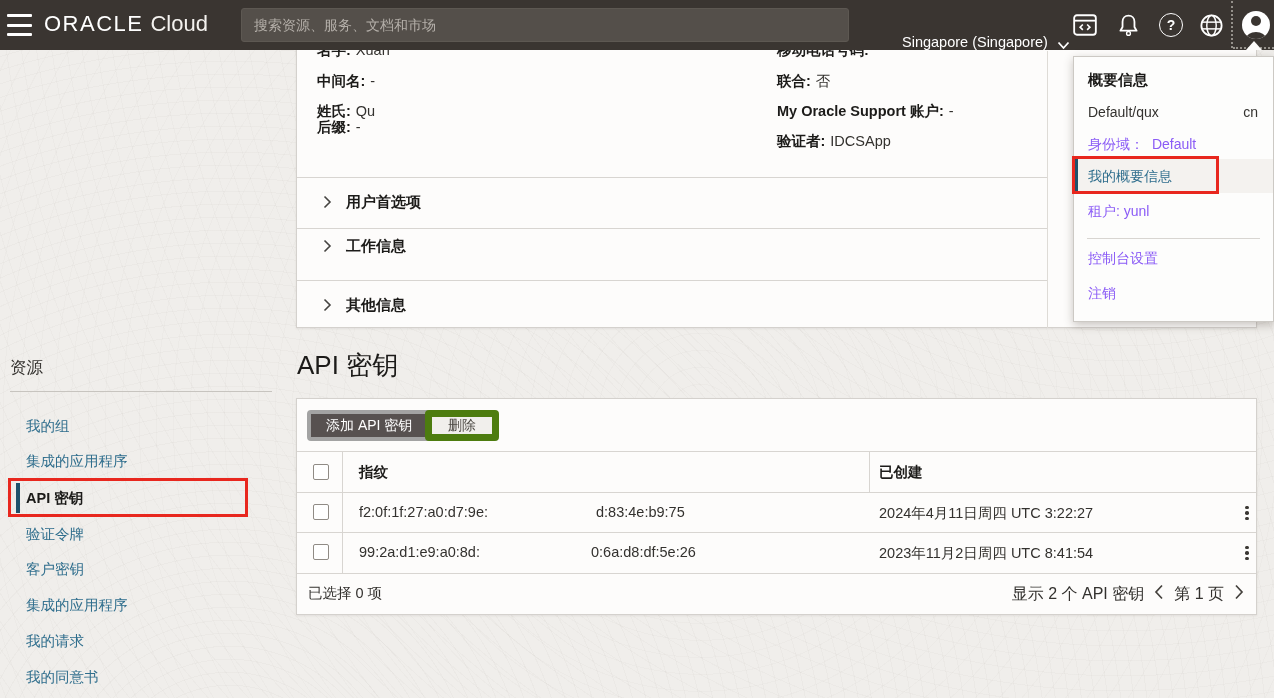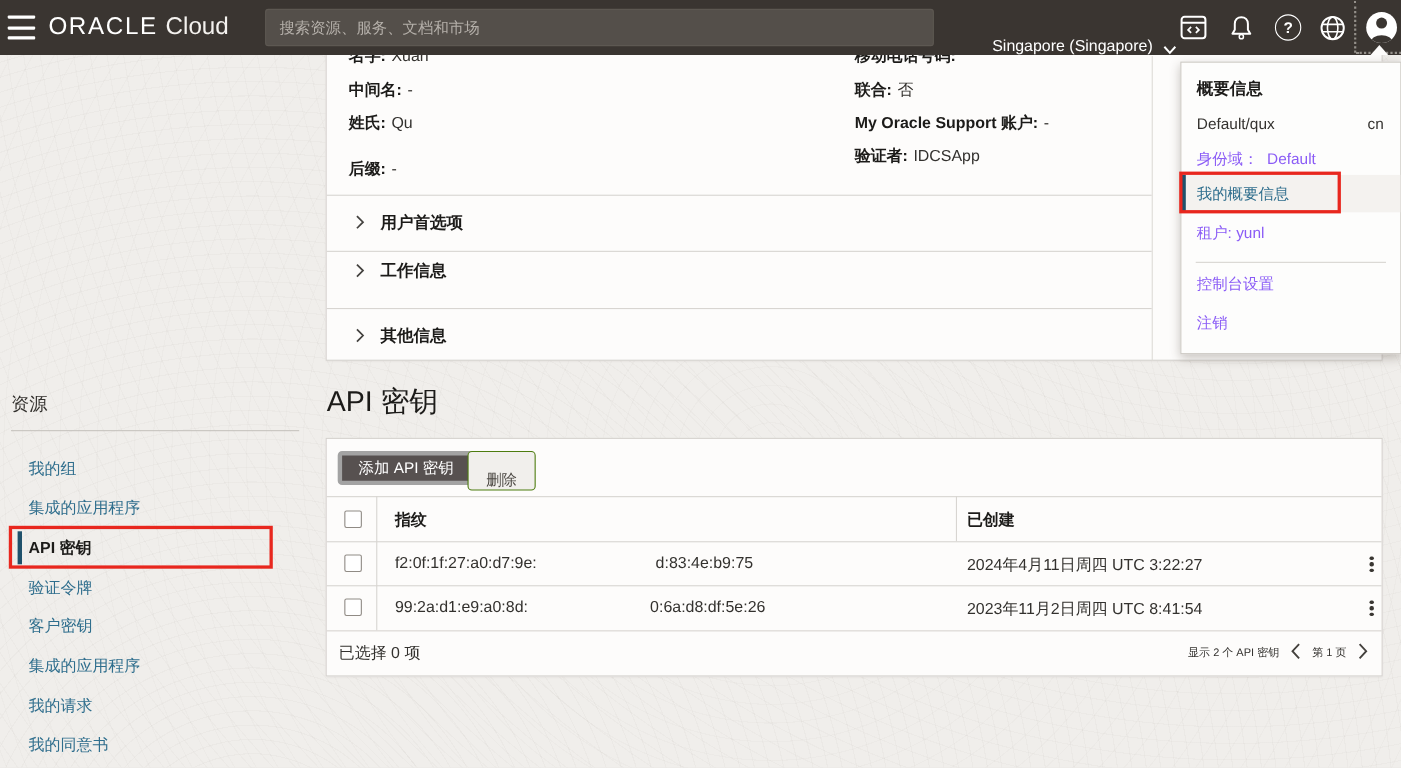--- a/index.html
+++ b/index.html
@@ -58,30 +58,30 @@
   
   .redbox{position:absolute;border:3px solid #e8271e;z-index:30;pointer-events:none}
   .redbox.sidebar{left:8px;top:478px;width:240px;height:39px}
   .redbox.menu{left:1072px;top:156px;width:147px;height:38px}
 
   
   .page-title{position:absolute;left:297px;top:348px;font-size:26px;color:#1c1b19;z-index:1}
   .table-panel{left:296px;top:398px;width:961px;height:217px}
   .btn-dark{position:absolute;left:10px;top:11px;height:31px;padding:0 15px;background:#575150;color:#fff;font-size:14px;
     border:4px solid #a3a3a3;border-radius:4px;cursor:pointer;font-family:inherit}
-  .btn-light{position:absolute;left:128px;top:11px;height:31px;padding:17px 16px;background:#f1efec;color:#4d4944;font-size:14px;
-    border:1px solid #4d7c0f;border-radius:4px;cursor:pointer;font-family:Liberation Serif, serif}
+  .btn-light{position:absolute;left:128px;top:11px;height:31px;padding:0 16px;background:#f1efec;color:#4d4944;font-size:14px;
+    border:7px solid #4d7c0f;border-radius:4px;cursor:pointer;font-family:Liberation Serif, serif}
   .t-hdiv{position:absolute;left:0;width:959px;border-top:1px solid #d8d5d1}
   .t-vdiv{position:absolute;border-left:1px solid #d8d5d1}
   .checkbox{position:absolute;left:16px;width:16px;height:16px;background:#fff;border:1px solid #908b85;border-radius:2px;cursor:pointer}
   .thead-label{position:absolute;font-size:14.5px;font-weight:700;color:#1c1b19;white-space:nowrap}
   .cell{position:absolute;font-size:14.5px;color:#33312e;white-space:nowrap}
   .kebab{position:absolute;left:941px;width:18px;height:18px;display:flex;flex-direction:column;align-items:center;justify-content:center;gap:2px;cursor:pointer}
   .kebab i{width:3.5px;height:3.5px;border-radius:50%;background:#3a3733}
-  .tfoot-right{position:absolute;right:12px;display:flex;align-items:flex-end;gap:10px;font-size:10px;color:#33312e}
+  .tfoot-right{position:absolute;right:12px;display:flex;align-items:flex-start;gap:10px;font-size:16px;color:#33312e}
   .pgchev{display:flex;align-items:center;cursor:pointer}
 
   
   .dropdown{position:absolute;left:1073px;top:56px;width:201px;height:266px;background:#fdfdfc;border:1px solid #ccc9c4;
     box-shadow:0 3px 9px rgba(60,50,40,.28);z-index:20}
   .dd-title{position:absolute;left:14px;top:14px;font-size:15px;font-weight:700;color:#1c1b19}
   .dd-row{position:absolute;left:14px;font-size:14px;white-space:nowrap}
   .dd-link{color:#8b5cf6;cursor:pointer}
   .dd-account{color:#34322f}
   .dd-acc-suffix{position:absolute;right:15px;top:47px;font-size:14px;color:#34322f}
@@ -107,21 +107,21 @@
     </div>
     <div class="field col-r" style="top:43px">
       <span class="flabel">联合:</span><span class="fval">否</span>
     </div>
     <div class="field col-l" style="top:73px">
       <span class="flabel">姓氏:</span><span class="fval">Qu</span>
     </div>
     <div class="field col-r" style="top:73px">
       <span class="flabel">My Oracle Support 账户:</span><span class="fval">-</span>
     </div>
-    <div class="field col-l" style="top:115px">
+    <div class="field col-l" style="top:89px">
       <span class="flabel">后缀:</span><span class="fval">-</span>
     </div>
     <div class="field col-r" style="top:103px">
       <span class="flabel">验证者:</span><span class="fval">IDCSApp</span>
     </div>
 
     <div class="hdiv" style="top:148px"></div>
     <div class="sectionrow" style="top:163px">
       <span class="chev">
         <svg width="9" height="14" viewBox="0 0 9 14">

